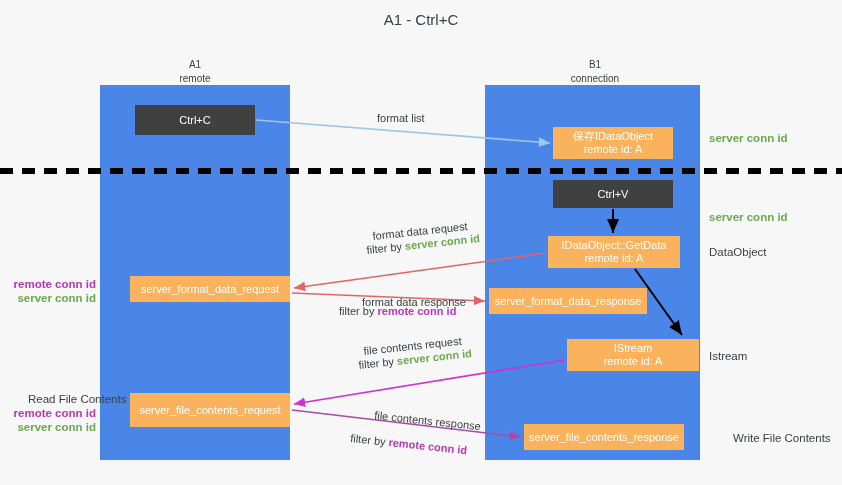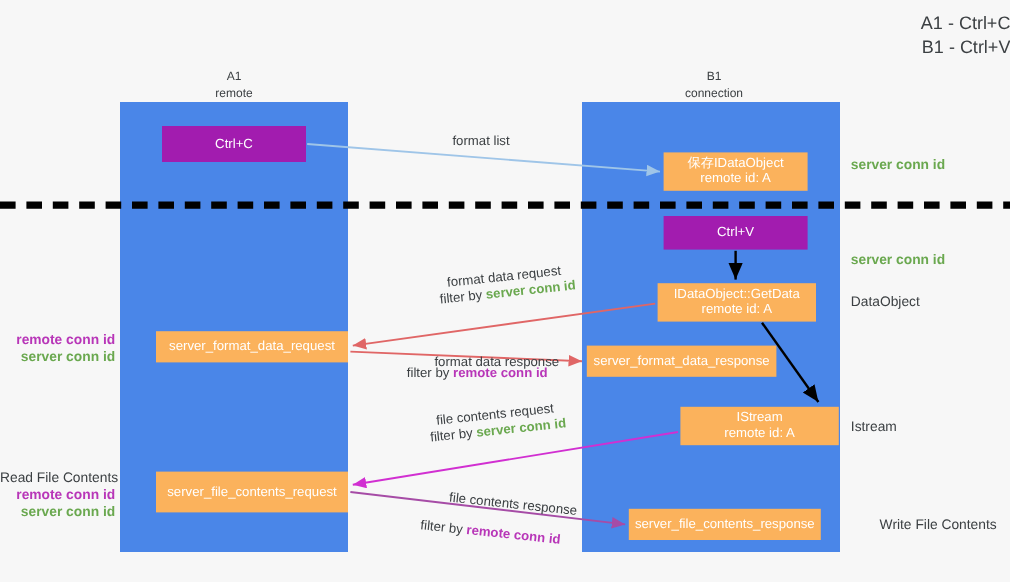--- a/index.html
+++ b/index.html
@@ -11,21 +11,21 @@
     -webkit-font-smoothing:antialiased;
   }
   .canvas{position:absolute;left:0;top:0;width:842px;height:485px;}
   .abs{position:absolute;}
 
   
   #title{
     left:0;top:10px;width:842px;text-align:center;
     font-size:15px;color:#3c4043;line-height:20px;
   }
-  #title div{white-space:pre;text-align:right;}
+  #title div{white-space:pre;}
 
   
   .col-head{
     text-align:center;font-size:10px;color:#3c4043;line-height:14px;
   }
   #head-a1{left:120px;top:58px;width:150px;}
   #head-b1{left:520px;top:58px;width:150px;}
 
   
   .lane{background:#4a86e8;}
@@ -33,21 +33,21 @@
   #lane-b1{left:485px;top:85px;width:215px;height:375px;}
 
   
   .box{
     box-sizing:border-box;
     display:flex;flex-direction:column;align-items:center;justify-content:center;
     color:#ffffff;font-size:11px;line-height:13px;text-align:center;
     border:1px solid rgba(255,255,255,.0);
   }
   .box .l2{font-size:11px;}
-  .green{background:#a21caf;}
+  .green{background:#404040;}
   .orange{background:#fbb25c;}
 
   #box-ctrlc{left:135px;top:105px;width:120px;height:30px;}
   #box-save-ido{left:553px;top:127px;width:120px;height:32px;}
   #box-ctrlv{left:553px;top:180px;width:120px;height:28px;}
   #box-getdata{left:548px;top:236px;width:132px;height:32px;}
   #box-istream{left:567px;top:339px;width:132px;height:32px;}
   #box-sfdreq{left:130px;top:276px;width:160px;height:26px;}
   #box-sfdres{left:489px;top:288px;width:158px;height:26px;}
   #box-sfcreq{left:130px;top:393px;width:160px;height:34px;}
@@ -60,21 +60,21 @@
   #rl-server1{left:709px;top:132px;}
   #rl-server2{left:709px;top:211px;}
   #rl-dataobject{left:709px;top:246px;}
   #rl-istream{left:709px;top:350px;}
   #rl-write{left:709px;top:432px;margin-left:24px;}
 
   
   .left-block{font-size:11.5px;line-height:14px;text-align:right;white-space:nowrap;}
   #ll-1{left:0px;top:277px;width:96px;}
   #ll-2{left:0px;top:392px;width:96px;}
-  #ll-2 .plain{color:#3c4043;font-weight:normal;}
+  #ll-2 .plain{color:#3c4043;font-weight:normal;padding-left:28px;}
 
   
   .edge-label{font-size:11px;color:#3c4043;white-space:nowrap;}
   .edge-label .b{font-weight:bold;}
   #el-formatlist{left:377px;top:112px;}
   #el-fdr{left:372px;top:230px;transform:rotate(-6deg);transform-origin:left top;}
   #el-fdr2{left:366px;top:244px;transform:rotate(-6deg);transform-origin:left top;}
   #el-fdresp{left:362px;top:296px;}
   #el-fdresp2{left:339px;top:305px;}
   #el-fcr{left:363px;top:345px;transform:rotate(-6deg);transform-origin:left top;}
@@ -84,21 +84,20 @@
 
   svg.overlay{position:absolute;left:0;top:0;width:842px;height:485px;pointer-events:none;}
 </style>
 </head>
 <body>
 
 <div class="canvas">
 
   <div class="abs" id="title">
     <div>A1 - Ctrl+C</div>
-    <div>B1 - Ctrl+V</div>
   </div>
 
   <div class="abs col-head" id="head-a1">
     <div>A1</div>
     <div>remote</div>
   </div>
   <div class="abs col-head" id="head-b1">
     <div>B1</div>
     <div>connection</div>
   </div>

